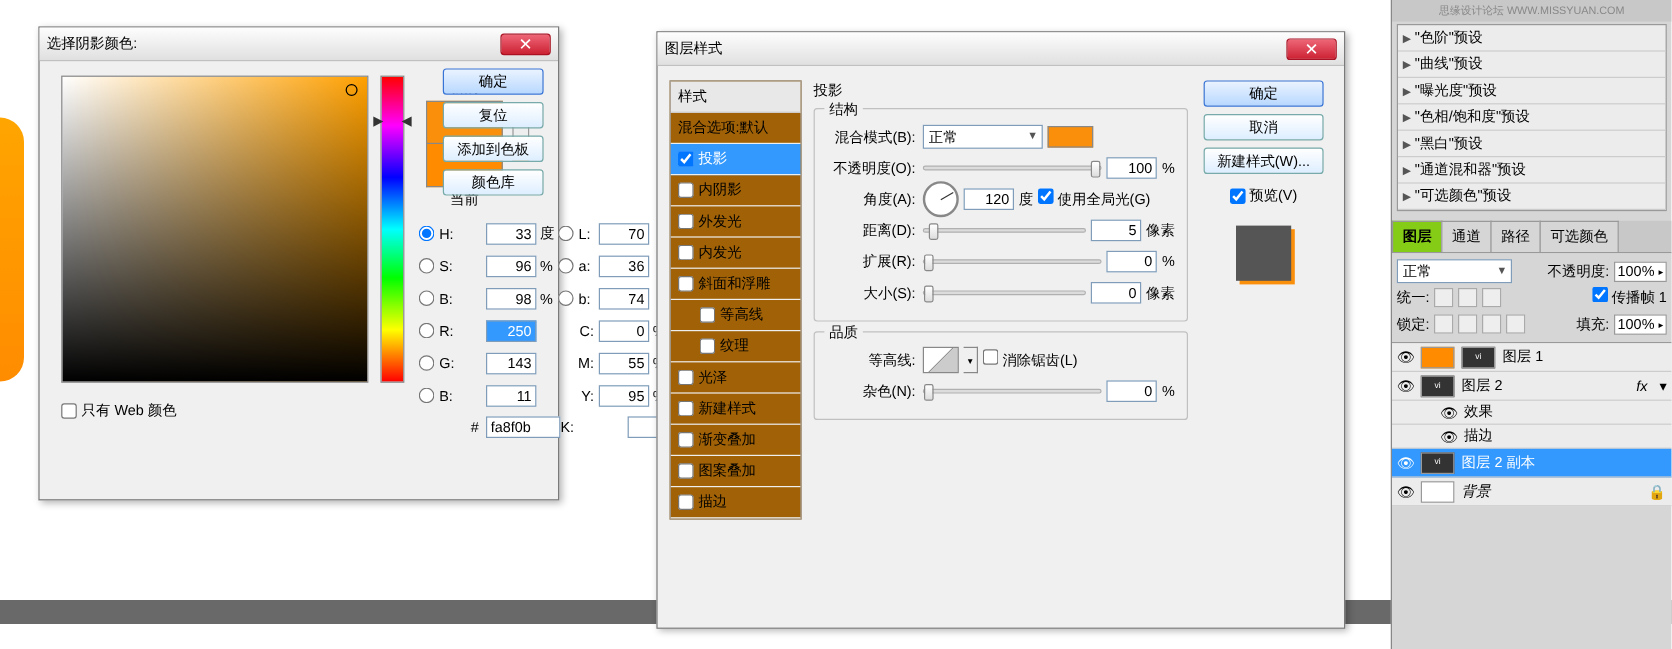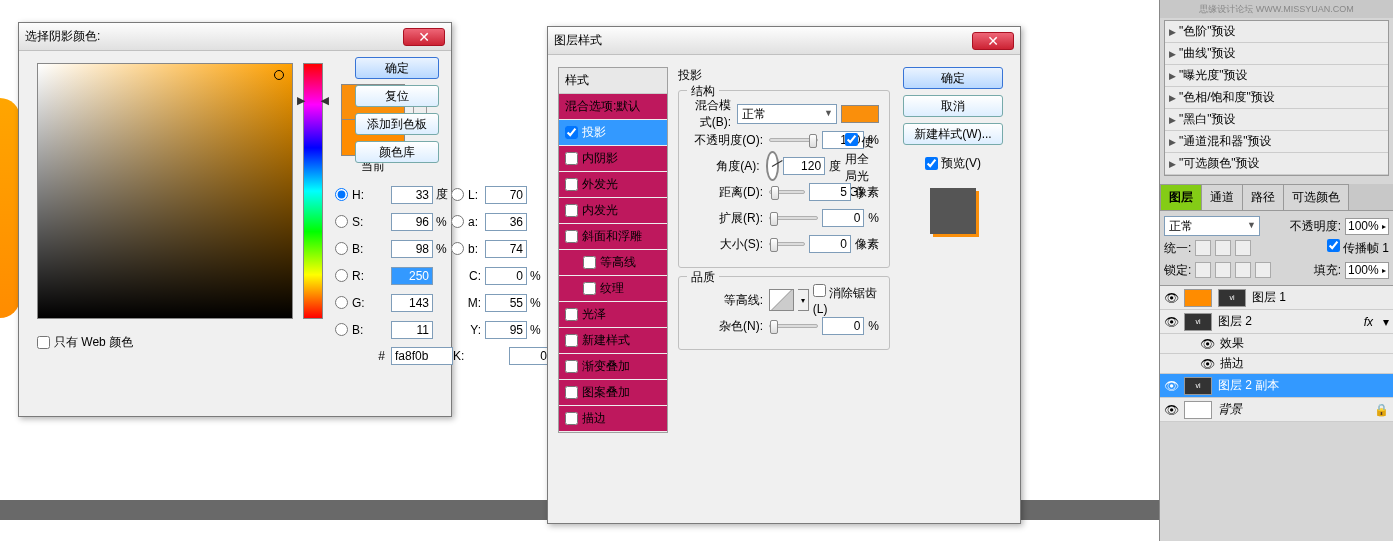--- a/index.html
+++ b/index.html
@@ -6,21 +6,21 @@
 body { background: #fff; width: 1393px; height: 541px; position: relative; overflow: hidden; }
 .bg-strip { position: absolute; left: 0; right: 0; top: 500px; height: 20px; background: #696969; }
 .orange-frag { position: absolute; left: 0; top: 98px; width: 20px; height: 220px; background: linear-gradient(#ffa500,#ff8c00); border-radius: 0 40px 40px 0; }
 
 .dialog { position: absolute; background: #f0f0f0; border: 1px solid #7a7a7a; box-shadow: 2px 2px 6px rgba(0,0,0,0.3); }
 .titlebar { height: 28px; background: linear-gradient(#fdfdfd,#e0e0e0); display: flex; align-items: center; padding: 0 6px; border-bottom: 1px solid #c0c0c0; }
 .titlebar span { flex: 1; }
 .close-btn { width: 42px; height: 18px; background: linear-gradient(#e67,#c23); border: 1px solid #a12; border-radius: 3px; color: #fff; display: flex; align-items: center; justify-content: center; cursor: pointer; font-size: 14px; line-height: 1; }
 
 
-#color-picker { left: 18px; top: 22px; width: 434px; height: 395px; }
+#color-picker { left: 32px; top: 22px; width: 434px; height: 395px; }
 #cp-body { padding: 12px; position: relative; height: 367px; }
 .grad-area { position: absolute; left: 18px; top: 12px; width: 256px; height: 256px; border: 1px solid #888; background: linear-gradient(to bottom, rgba(0,0,0,0) 0%, #000 100%), linear-gradient(to right, #fff 0%, #ffa000 100%); }
 .grad-cursor { position: absolute; width: 10px; height: 10px; border: 1px solid #000; border-radius: 50%; right: 8px; top: 6px; }
 .hue-strip { position: absolute; left: 284px; top: 12px; width: 20px; height: 256px; border: 1px solid #888; background: linear-gradient(to bottom,#f00 0%,#f0f 16%,#00f 33%,#0ff 50%,#0f0 66%,#ff0 83%,#f00 100%); }
 .hue-arrows { position: absolute; left: 278px; top: 43px; width: 32px; display: flex; justify-content: space-between; pointer-events: none; }
 .hue-arrows span { font-size: 11px; color: #333; }
 
 .swatch-box { position: absolute; left: 322px; top: 12px; }
 .swatch-new { width: 64px; height: 36px; background: #fa8f0b; border: 1px solid #888; }
 .swatch-cur { width: 64px; height: 36px; background: #ff8c00; border: 1px solid #888; border-top: none; }
@@ -42,23 +42,23 @@
 .unit { width: 18px; padding-left: 3px; }
 
 .hex-row { position: absolute; left: 316px; top: 296px; display: flex; align-items: center; }
 .hex-row .hash { width: 56px; text-align: right; padding-right: 6px; }
 .hex-in { width: 62px; height: 18px; border: 1px solid #7f9db9; padding: 0 3px; }
 
 .web-only { position: absolute; left: 18px; top: 283px; display: flex; align-items: center; }
 .web-only input { margin-right: 4px; }
 
 
-#layer-style { left: 547px; top: 26px; width: 474px; height: 498px; }
+#layer-style { left: 547px; top: 26px; width: 574px; height: 498px; }
 #ls-body { position: relative; height: 470px; }
-.ls-list { position: absolute; left: 10px; top: 12px; width: 110px; border: 1px solid #a0a0a0; background: #be185d; }
+.ls-list { position: absolute; left: 10px; top: 12px; width: 110px; border: 1px solid #a0a0a0; background: #a16207; }
 .ls-head { background: #e8e8e8; padding: 4px 6px; border-bottom: 1px solid #ccc; }
 .ls-item { padding: 4px 6px; border-bottom: 1px solid #eee; display: flex; align-items: center; cursor: pointer; }
 .ls-item input { margin-right: 4px; }
 .ls-item.sel { background: #3399ff; color: #fff; }
 .ls-item.indent { padding-left: 24px; }
 
 .ls-main { position: absolute; left: 130px; top: 12px; right: 130px; bottom: 12px; }
 .fieldset { border: 1px solid #c0c0c0; border-radius: 3px; padding: 10px 10px 10px 14px; margin-bottom: 8px; position: relative; }
 .fieldset .legend { position: absolute; top: -8px; left: 8px; background: #f0f0f0; padding: 0 4px; }
 .fld-row { display: flex; align-items: center; height: 26px; }

